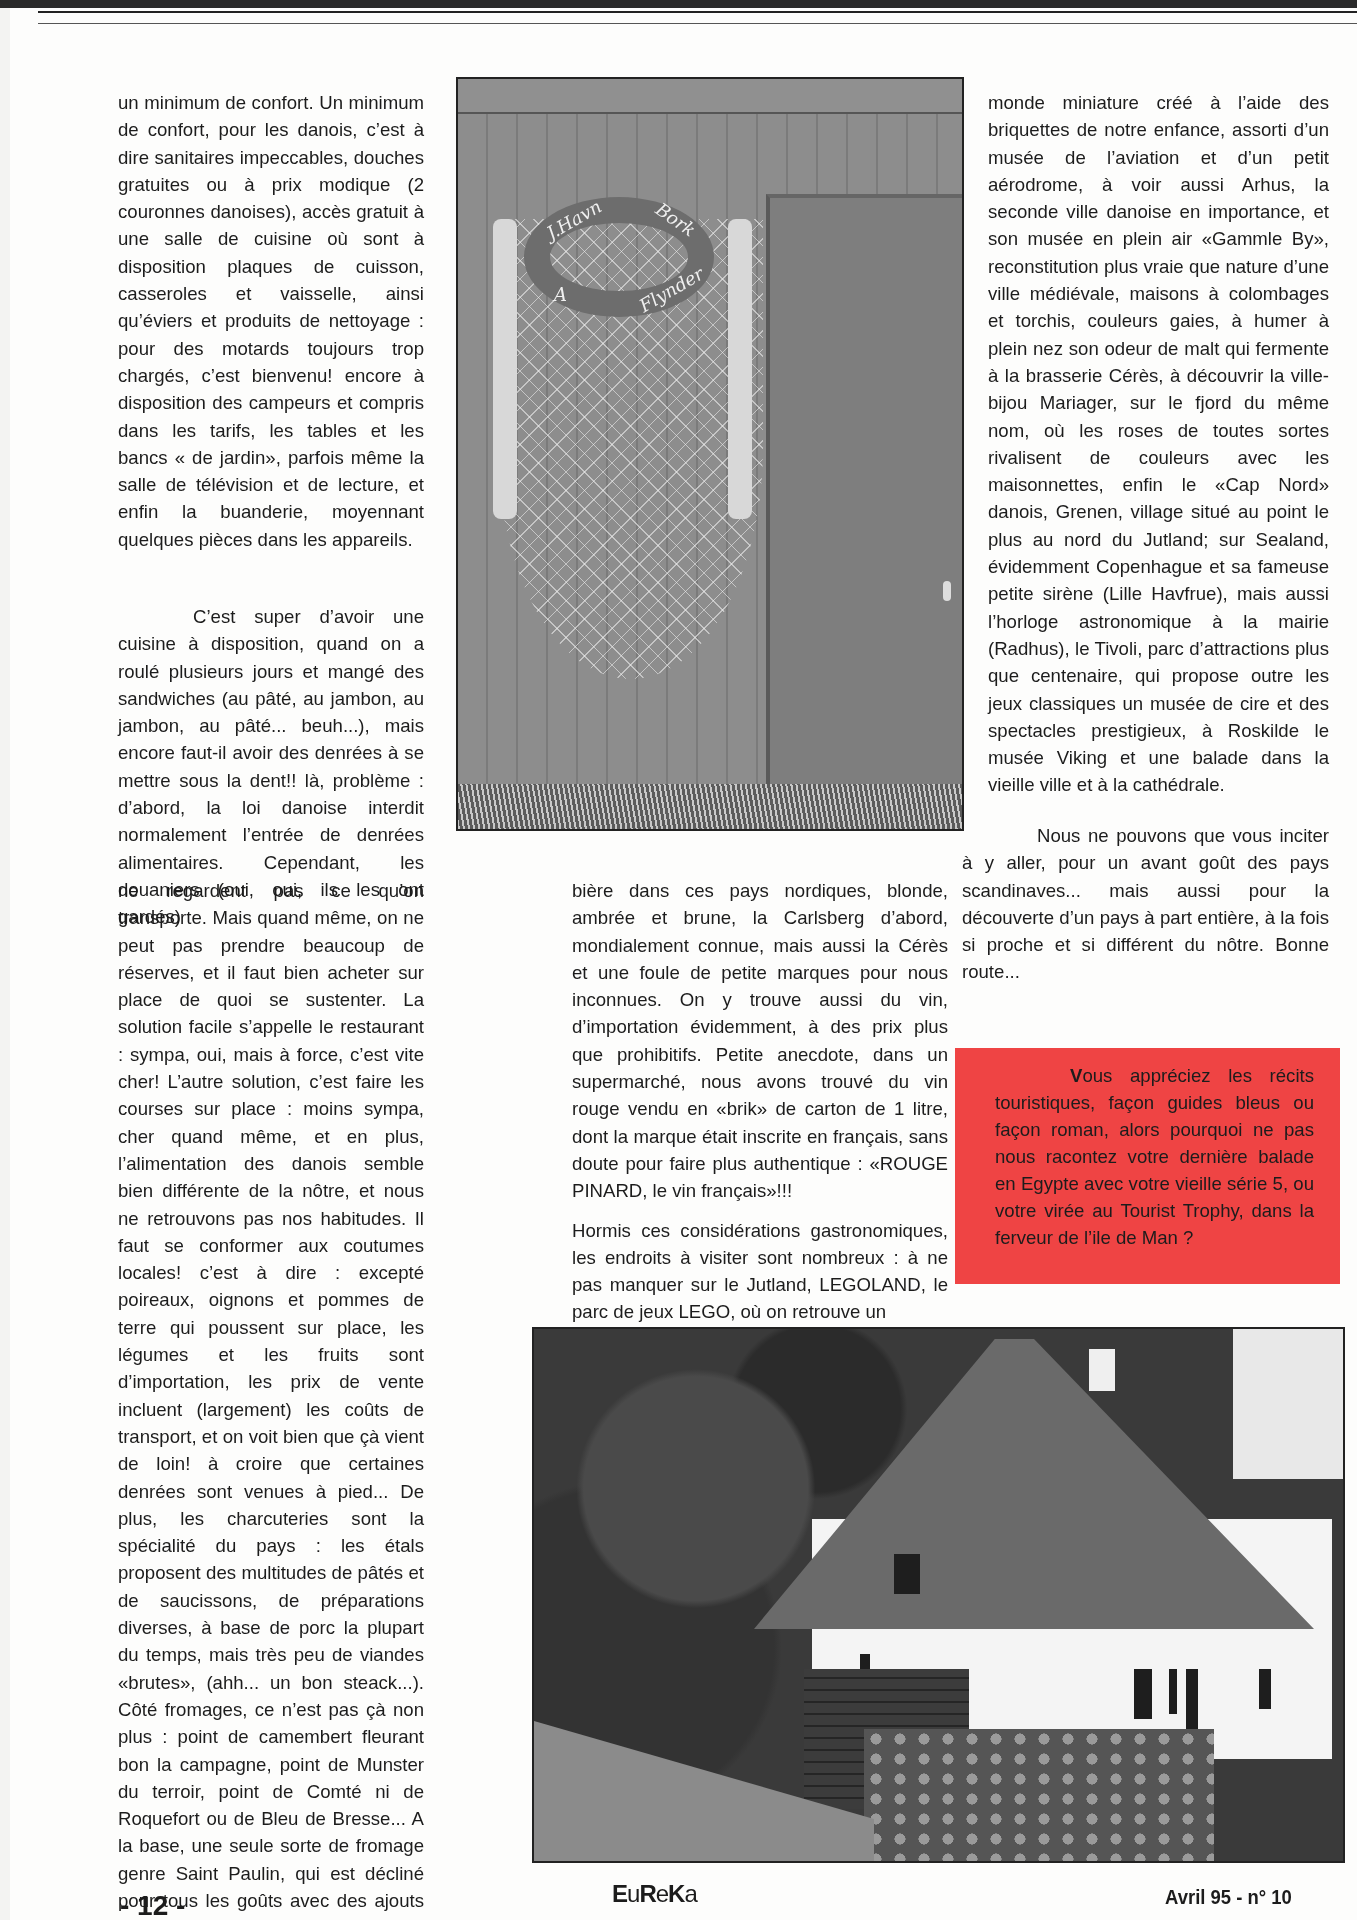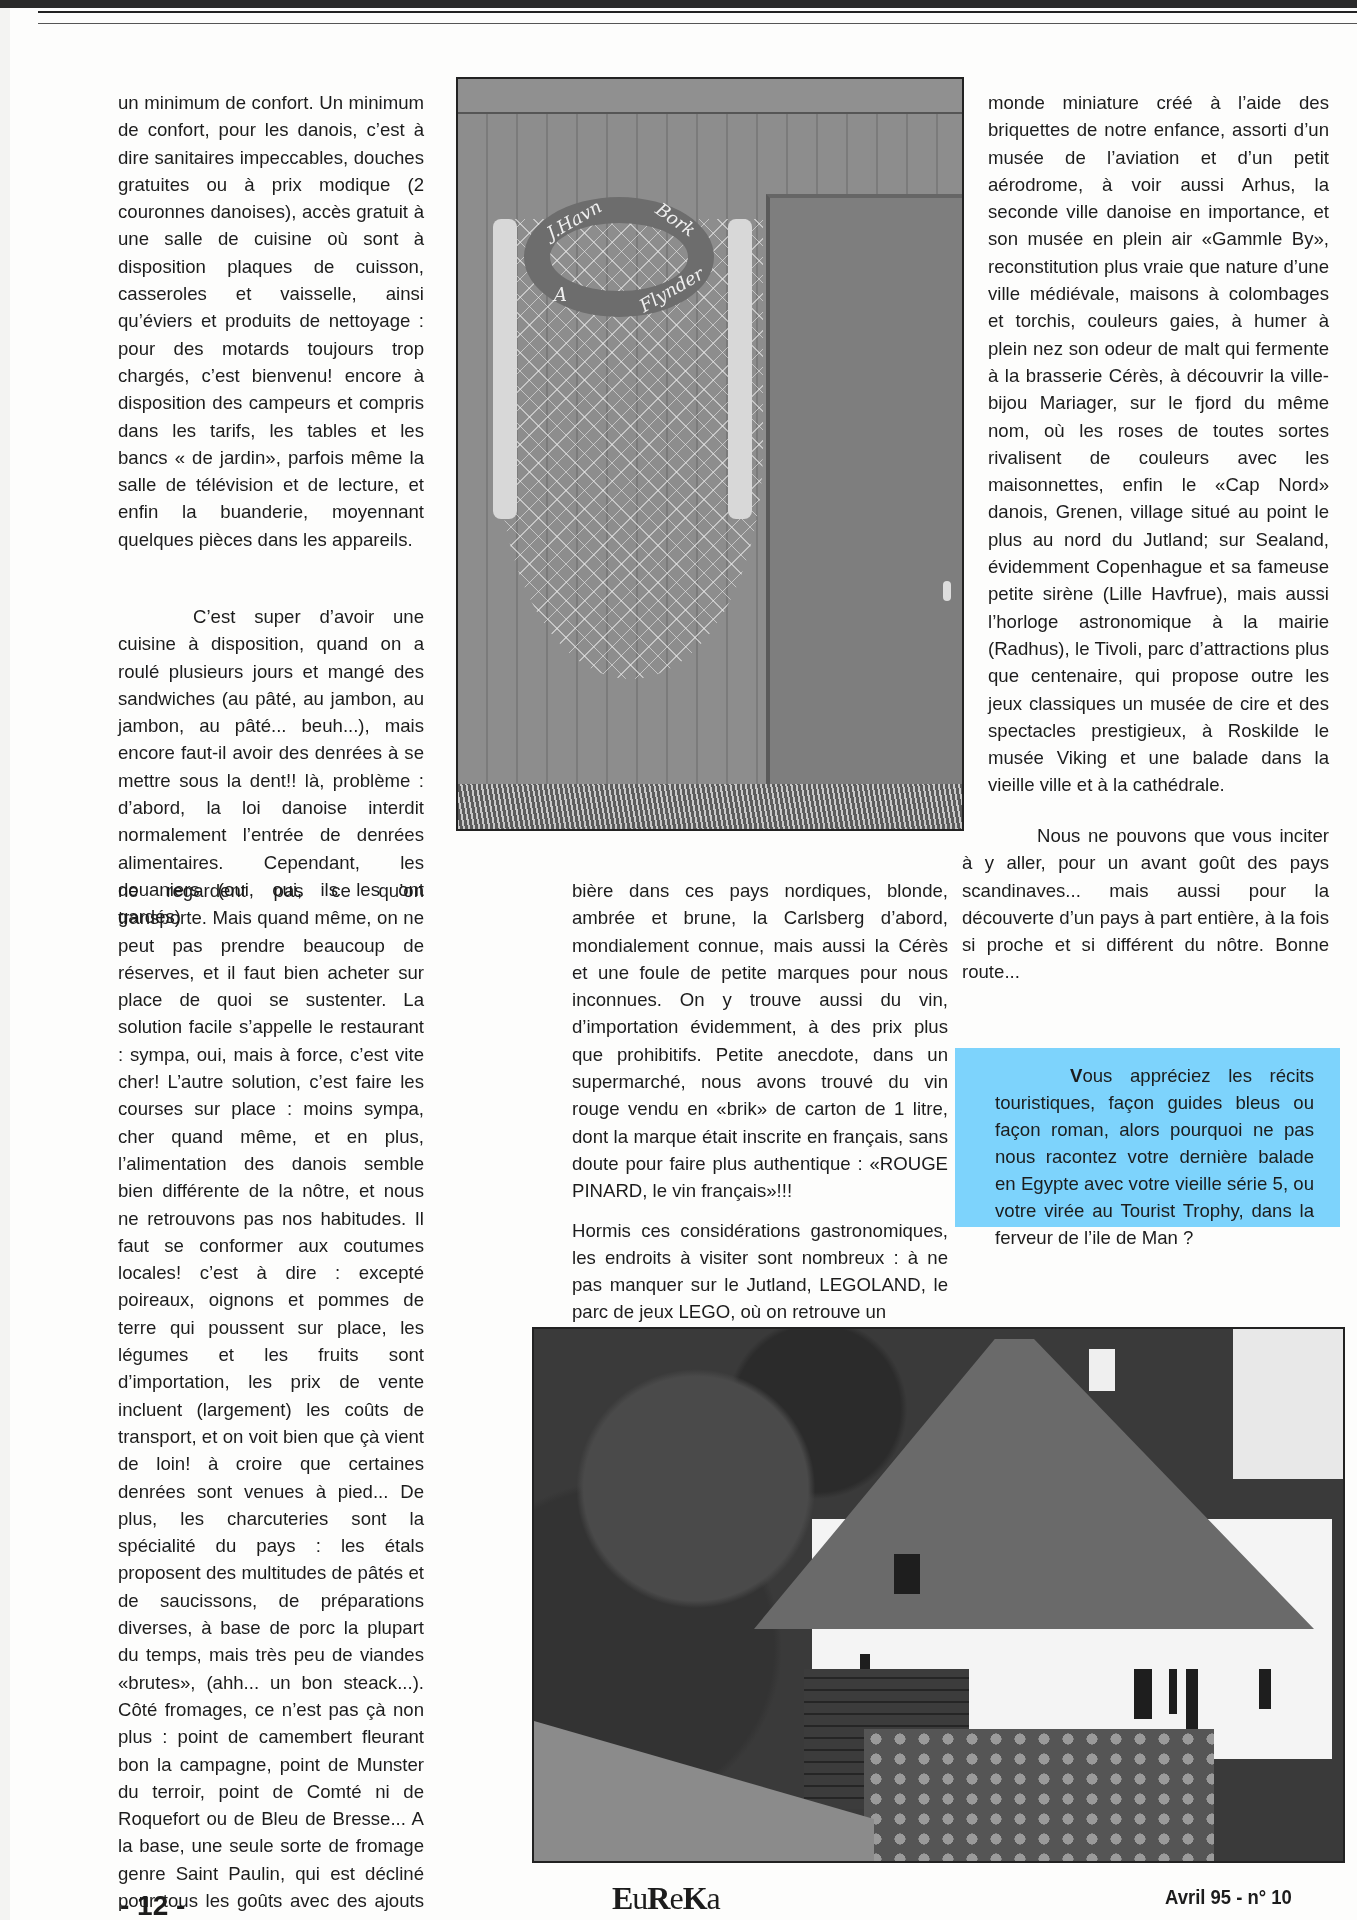--- a/index.html
+++ b/index.html
@@ -61,28 +61,28 @@
   .p2-wall { position: absolute; left: 278px; top: 190px; width: 520px; height: 240px; background: #f4f4f4; }
   .p2-chimney { position: absolute; left: 555px; top: 20px; width: 26px; height: 42px; background: #efefef; }
   .p2-planks { position: absolute; left: 270px; top: 340px; width: 165px; height: 140px;
     background: repeating-linear-gradient(0deg, #3c3c3c 0 10px, #252525 10px 12px); }
   .p2-stone { position: absolute; left: 330px; top: 400px; width: 350px; height: 132px;
     background: radial-gradient(circle, #9a9a9a 0 35%, #555 36%) 0 0/24px 20px; }
   .p2-grass { position: absolute; left: 0; bottom: 0; width: 340px; height: 140px; background: #8b8b8b;
     clip-path: polygon(0 0, 100% 70%, 100% 100%, 0 100%); }
   .p2-window { position: absolute; background: #1e1e1e; }
   .callout {
-    position: absolute; left: 955px; top: 1048px; width: 385px; height: 179px;
-    background: #7dd3fc; box-sizing: border-box; padding: 14px 26px 0 40px;
+    position: absolute; left: 955px; top: 1048px; width: 385px; height: 236px;
+    background: #ef4444; box-sizing: border-box; padding: 14px 26px 0 40px;
     font-size: 18.6px; line-height: 27px; text-align: justify; text-align-last: left;
   }
   .callout p { margin: 0; }
   .dropcap { font-weight: bold; }
   .footer-page { position: absolute; left: 120px; top: 1890px; font-weight: bold; font-size: 28px; text-align: right; }
-  .footer-logo { position: absolute; left: 612px; top: 1880px; font-family: Liberation Serif, serif; font-size: 32px; letter-spacing: -1px; }
+  .footer-logo { position: absolute; left: 612px; top: 1880px; font-family: Liberation Sans, sans-serif; font-size: 24px; letter-spacing: -1px; }
   .footer-logo b { font-weight: 900; }
   .footer-logo span { font-weight: normal; }
   .footer-issue { position: absolute; left: 1165px; top: 1885px; font-weight: bold; font-size: 21px; transform: scaleX(0.88); transform-origin: left; }
 </style>
 </head>
 <body>
 
 <div class="topcorner"></div>
 <div class="topframe"></div>
 <div class="rule1"></div>

